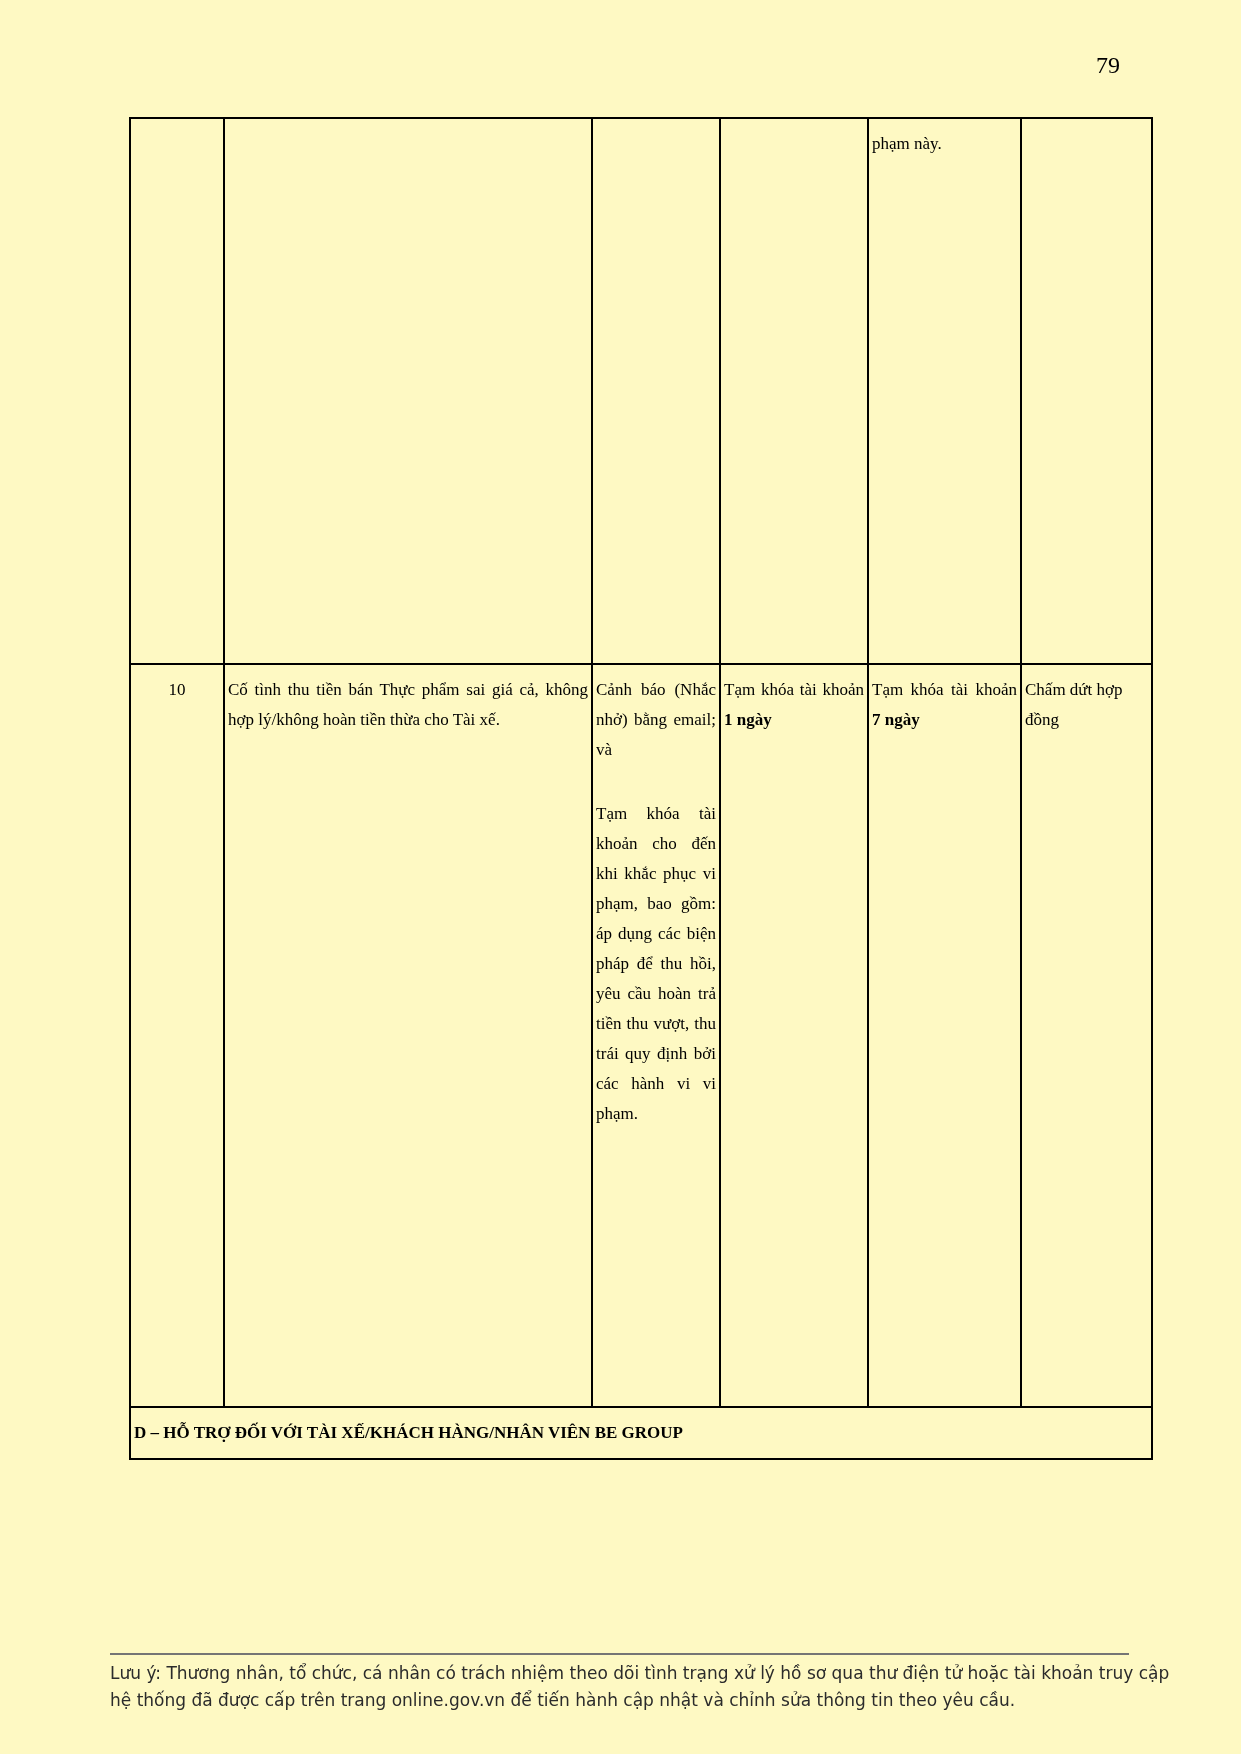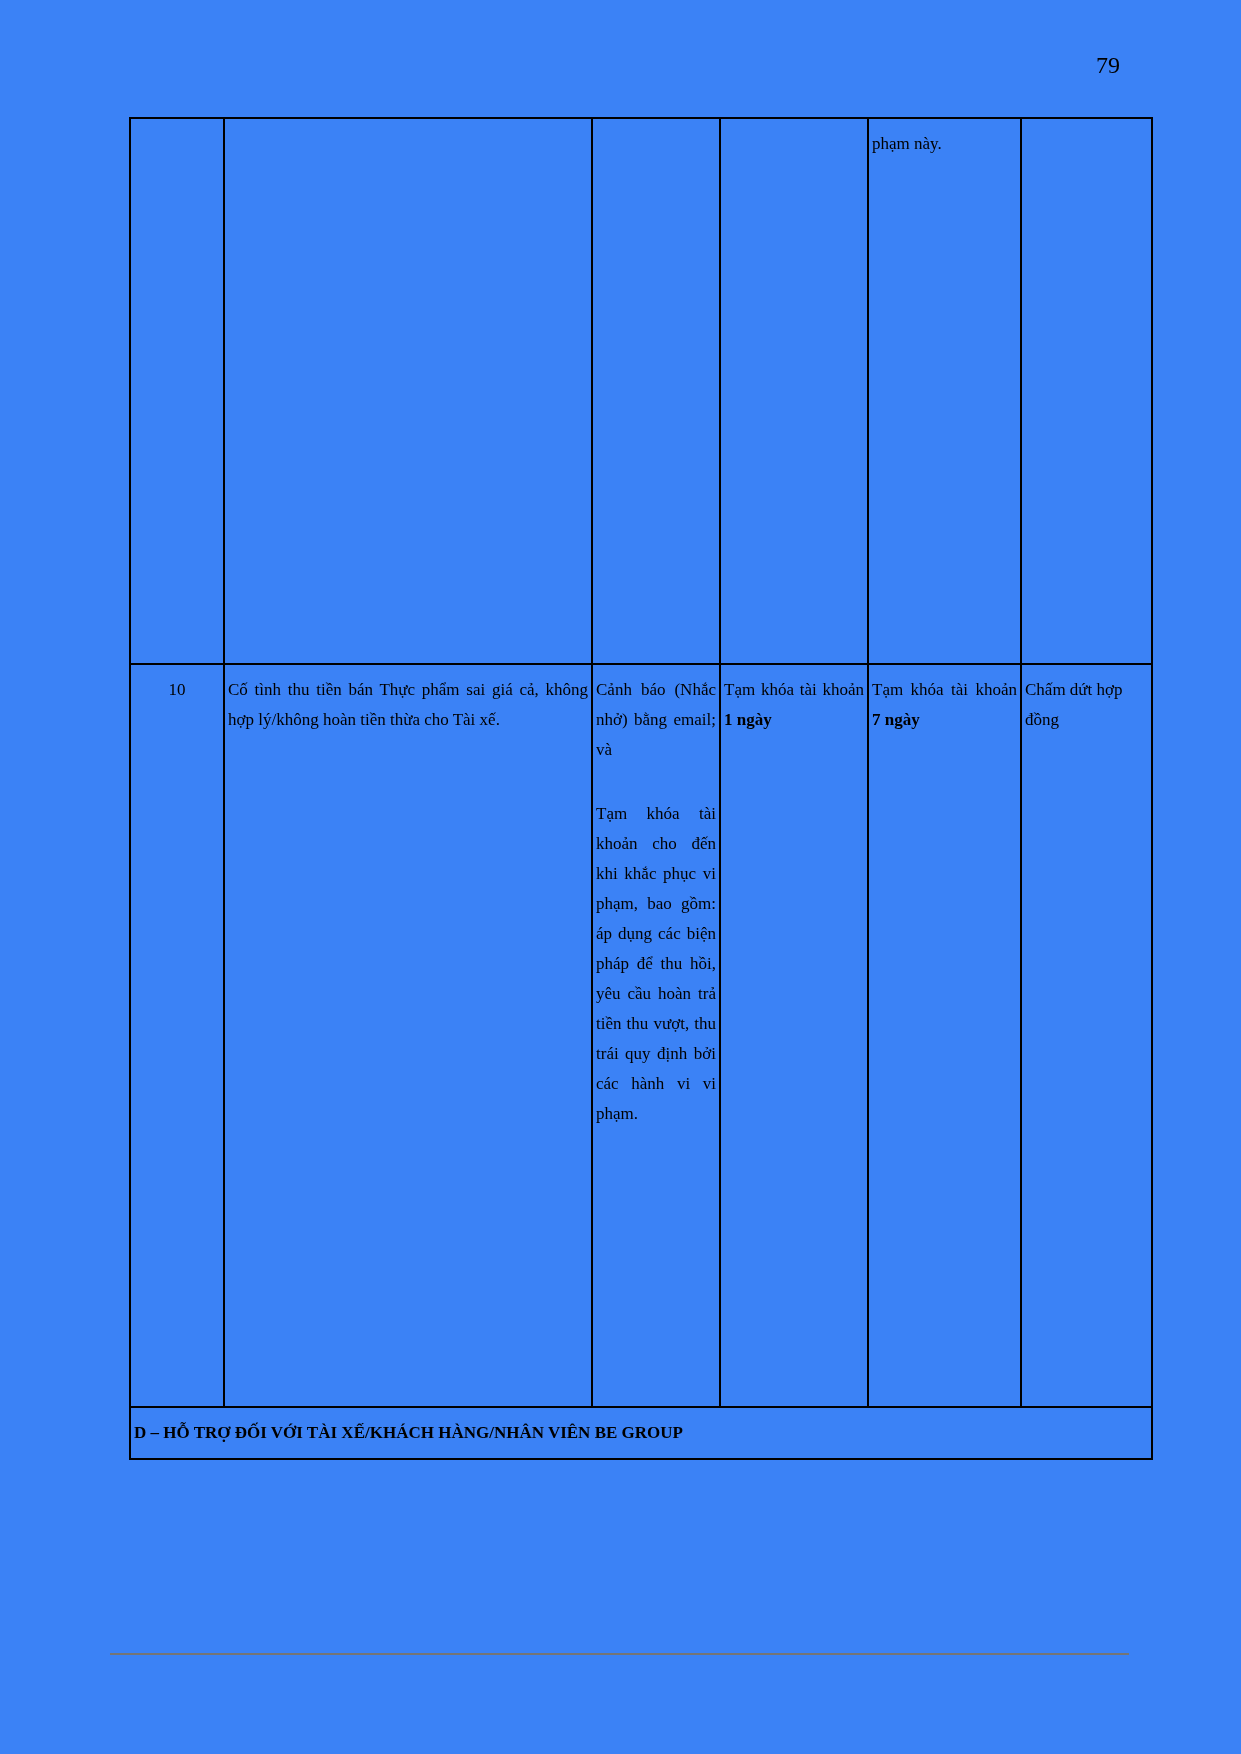--- a/index.html
+++ b/index.html
@@ -1,21 +1,21 @@
 <!DOCTYPE html>
 <html><head>
 <meta charset="utf-8">
 <style>
   * { margin:0; padding:0; box-sizing:border-box; }
   html,body { background:#ffffff; }
   .page {
     position:relative;
     width:1241px;
     height:1754px;
-    background:#3b82f6;
+    background:#fef9c3;
     font-family:"Liberation Serif", serif;
     color:#000000;
     overflow:hidden;
   }
   .page-number {
     position:absolute;
     top:50px;
     left:1096px;
     font-size:24px;
     line-height:30px;
@@ -115,15 +115,17 @@
 
     <tr style="height:52px;">
       <td class="c-section" colspan="6">
         <div>D – HỖ TRỢ ĐỐI VỚI TÀI XẾ/KHÁCH HÀNG/NHÂN VIÊN BE GROUP</div>
       </td>
     </tr>
   </tbody>
     </table>
 
   <div class="footer">
+    <div>Lưu ý: Thương nhân, tổ chức, cá nhân có trách nhiệm theo dõi tình trạng xử lý hồ sơ qua thư điện tử hoặc tài khoản truy cập</div>
+    <div>hệ thống đã được cấp trên trang online.gov.vn để tiến hành cập nhật và chỉnh sửa thông tin theo yêu cầu.</div>
   </div>
 
 </div>
 
 </body></html>

